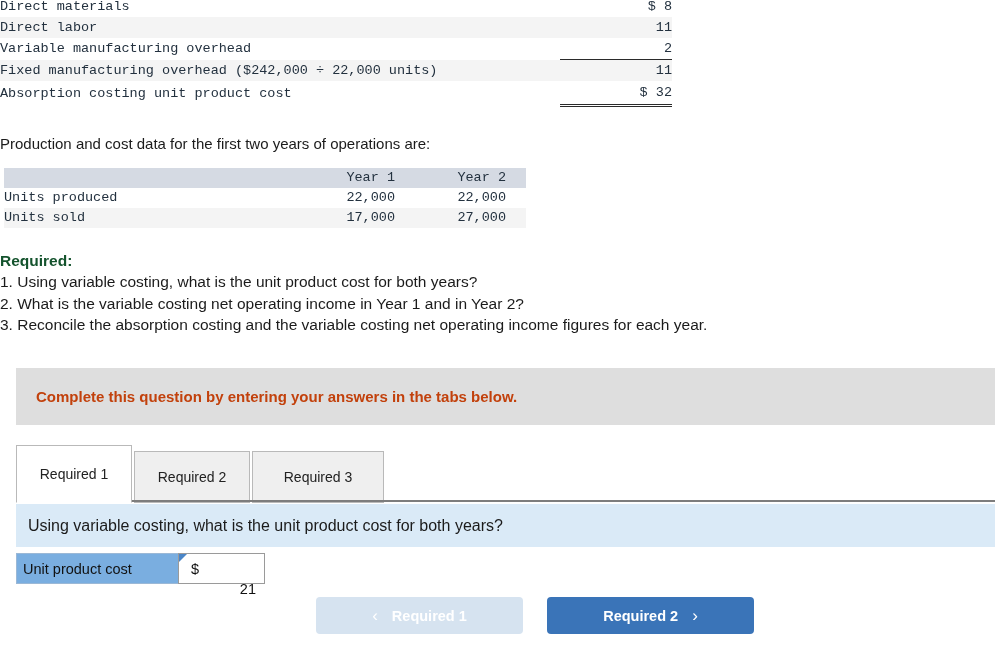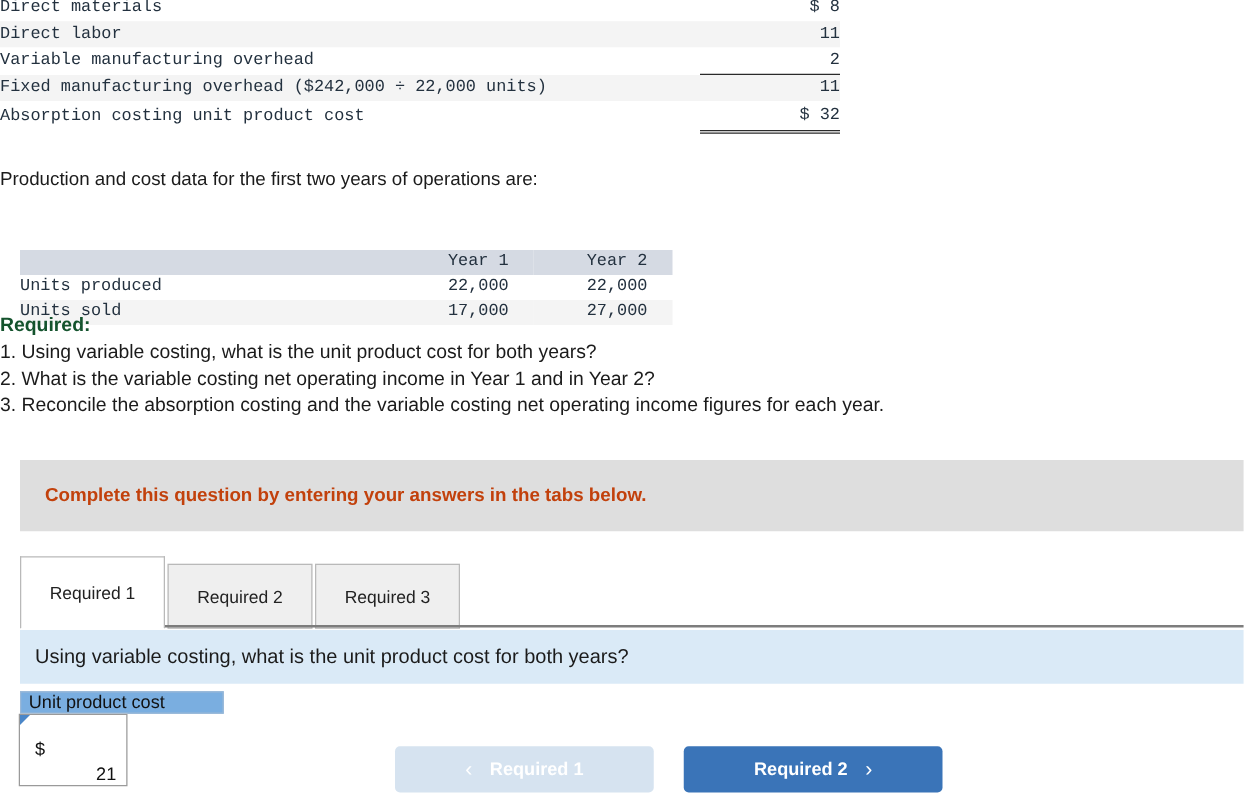--- a/index.html
+++ b/index.html
@@ -38,21 +38,21 @@
   .para {
     position: absolute;
     font-family: "Liberation Sans", sans-serif;
     font-size: 15px;
     color: #1b1b1b;
     margin-top: 12px;
   }
   #prod-line { left: 0; top: 123px; }
 
   
-  #prod-table { position: absolute; left: 16px; top: 168px; width: 522px; margin-top: 32px; }
+  #prod-table { position: absolute; left: 4px; top: 168px; width: 522px; }
   #prod-table td { height: 20px; line-height: 20px; }
   #prod-table .lbl { width: 300px; }
   #prod-table .yr { width: 111px; text-align: right; padding-right: 20px; }
   #prod-table thead td { background: #d5dae3; }
   #prod-table thead .yr { text-align: right; padding-right: 20px; }
 
   
   #required-block { position: absolute; left: 0; top: 250px; width: 960px; }
   #required-block .req-title {
     font-size: 15.5px; font-weight: bold; color: #14532d; line-height: 21px;
@@ -85,41 +85,40 @@
     background: #efefef;
     cursor: pointer;
   }
   .tab.active {
     background: #ffffff;
     border-bottom: 1px solid #ffffff;
     z-index: 3;
   }
   #tab-0 { left: 0px;   width: 116px; height: 58px; }
   #tab-1 { left: 118px; width: 116px; height: 52px; }
-  #tab-2 { left: 236px; width: 116px; height: 52px; }
+  #tab-2 { left: 236px; width: 132px; height: 52px; }
   #tab-underline {
     position: absolute; left: 16px; top: 500px; width: 979px; height: 2px;
     background: #7d7d7d;
   }
 
   
   #question-bar {
     position: absolute; left: 16px; top: 504px;
     width: 979px; height: 43px;
     background: #daeaf7;
     display: flex; align-items: center;
   }
   #question-bar .txt { font-size: 16px; color: #1b1b1b; padding-left: 12px; }
 
   
   #answer-row {
     position: absolute; left: 16px; top: 553px;
     height: 31px; display: flex; align-items: stretch;
     font-family: "Liberation Sans", sans-serif;
-    flex-direction: column;
   }
   #answer-label {
     width: 163px;
     background: #7aaee0;
     border: 1px solid #9bb8d6;
     display: flex; align-items: center;
     padding-left: 6px;
     font-size: 14.5px; color: #111;
   }
   #answer-cell {

